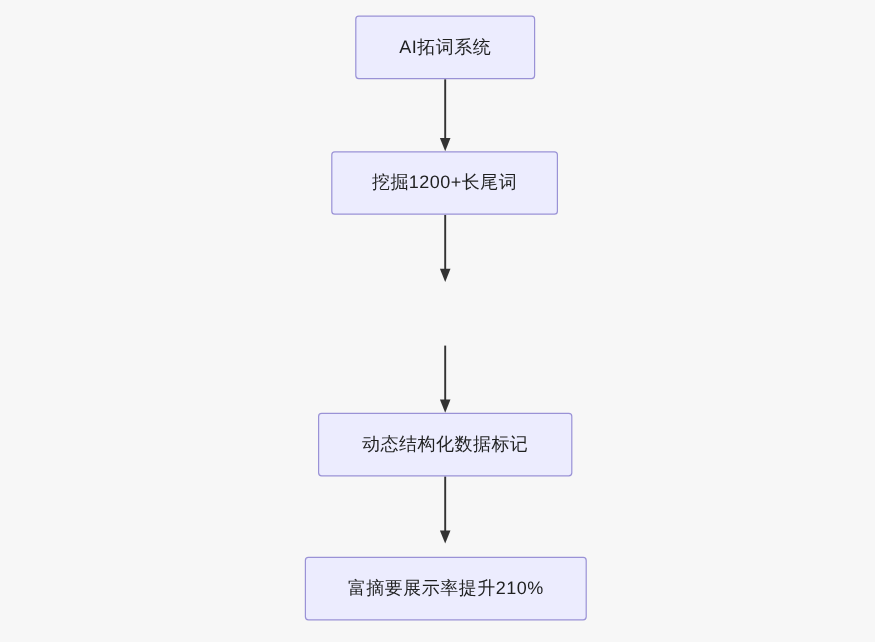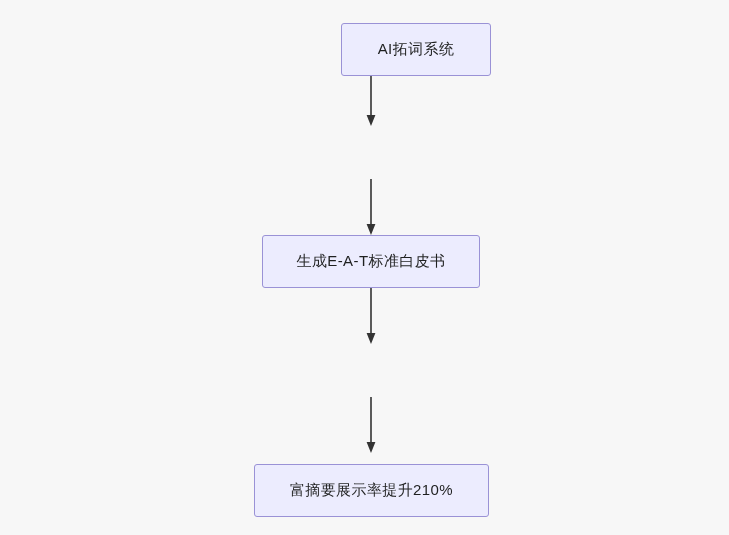--- a/index.html
+++ b/index.html
@@ -59,27 +59,30 @@
   </svg>
   <svg class="edge" style="left:361px; top:288px;" width="20" height="58">
     <line x1="10" y1="0" x2="10" y2="48"></line>
     <polygon points="10,56 5.6,45 14.4,45"></polygon>
   </svg>
   <svg class="edge" style="left:361px; top:397px;" width="20" height="58">
     <line x1="10" y1="0" x2="10" y2="48"></line>
     <polygon points="10,56 5.6,45 14.4,45"></polygon>
   </svg>
 
-  <div class="node" style="left:296px; top:23px; width:150px; height:53px;margin-left:45px;">
+  <div class="node" style="left:296px; top:13px; width:150px; height:53px;">
     <span>AI拓词系统</span>
   </div>
 
-
-  <div class="node" style="left:262px; top:235px; width:218px; height:53px;">
-    <span>生成E-A-T标准白皮书</span>
+  <div class="node" style="left:276px; top:126px; width:189px; height:53px;">
+    <span>挖掘1200+长尾词</span>
   </div>
 
+
+  <div class="node" style="left:265px; top:344px; width:212px; height:53px;">
+    <span>动态结构化数据标记</span>
+  </div>
 
   <div class="node" style="left:254px; top:453px; width:235px; height:53px;margin-top:11px;">
     <span>富摘要展示率提升210%</span>
   </div>
 
 </div>
 
 </body></html>

